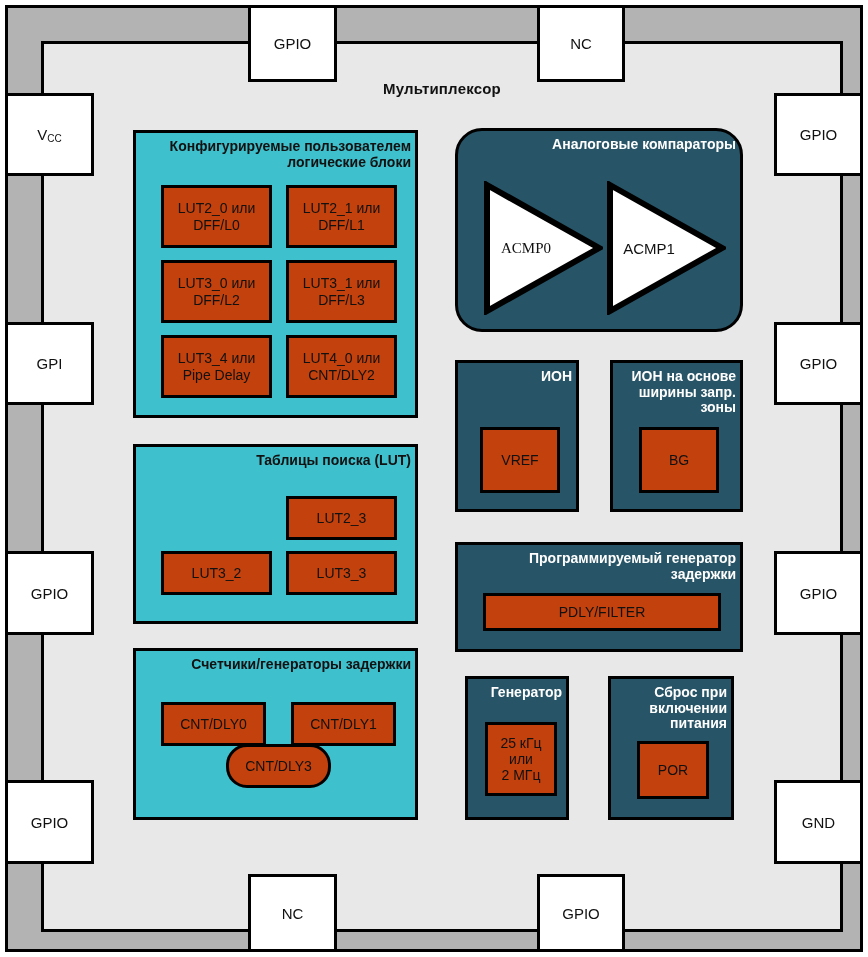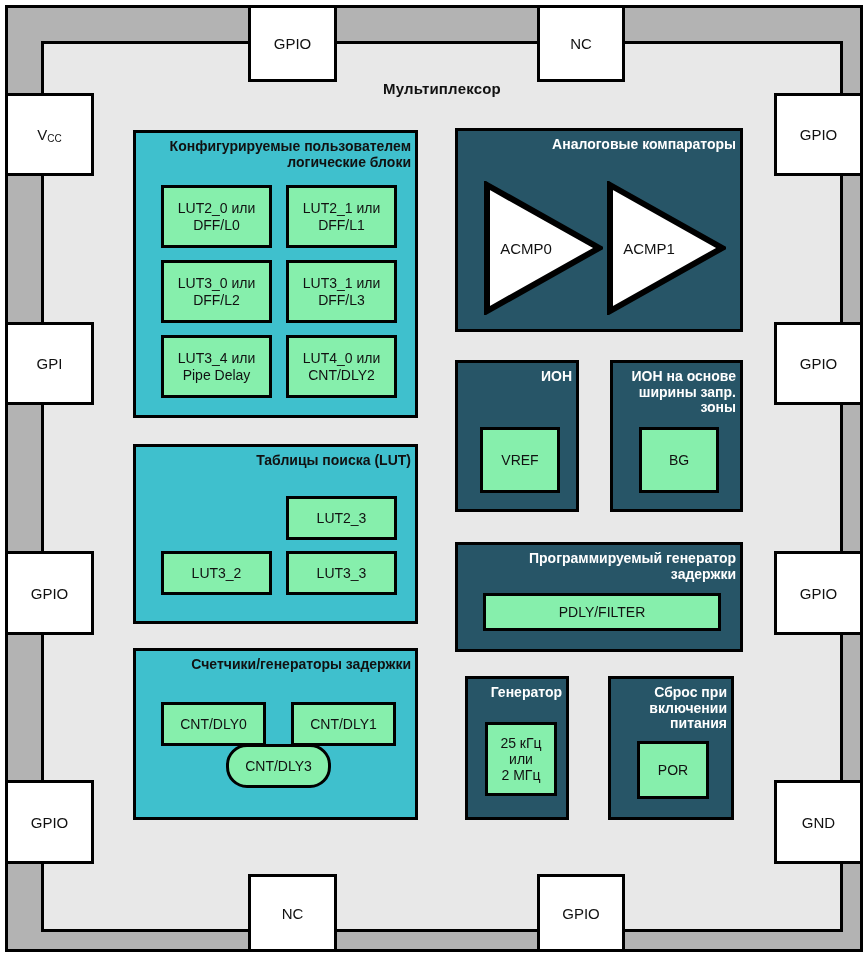--- a/index.html
+++ b/index.html
@@ -61,21 +61,21 @@
     text-align:right;
     font-size:14px;font-weight:bold;line-height:1.12;
     padding:0 4px;
   }
   .group.teal .group-title{color:#111;}
   .group.navy .group-title{color:#ffffff;}
 
   
   .cell{
     position:absolute;box-sizing:border-box;
-    background:#86efac;border:3px solid #000;
+    background:#c2410c;border:3px solid #000;
     display:flex;align-items:center;justify-content:center;
     text-align:center;line-height:1.15;
     font-size:14px;color:#111;
     white-space:pre-line;
   }
 
   
   .tri-wrap{position:absolute;}
   .tri-wrap svg{display:block;}
   .tri-label{
@@ -161,24 +161,24 @@
     <div class="cell" style="left:150px;top:104px;width:111px;height:44px;">LUT3_3</div>
   </div>
 
   <div class="group teal" style="left:133px;top:648px;width:285px;height:172px;">
     <div class="group-title">Счетчики/генераторы задержки</div>
     <div class="cell" style="left:25px;top:51px;width:105px;height:44px;">CNT/DLY0</div>
     <div class="cell" style="left:155px;top:51px;width:105px;height:44px;">CNT/DLY1</div>
     <div class="cell" style="left:90px;top:93px;width:105px;height:44px;border-radius:21px;">CNT/DLY3</div>
   </div>
 
-  <div class="group navy" style="left:455px;top:128px;width:288px;height:204px;">
+  <div class="group navy" style="left:455px;top:128px;width:288px;height:204px;border-radius:27px;">
     <div class="group-title">Аналоговые компараторы</div>
 
-    <div class="tri-wrap" style="left:25px;top:50px;width:120px;height:134px;">
+    <div class="tri-wrap" style="left:25px;top:50px;width:120px;height:134px;font-family:Liberation Serif, serif;">
       <svg width="120" height="134" viewBox="0 0 120 134">
         <polygon points="4,4 116,67 4,130" fill="#ffffff" stroke="#000000" stroke-width="6"></polygon>
       </svg>
       <div class="tri-label">ACMP0</div>
     </div>
 
     <div class="tri-wrap" style="left:148px;top:50px;width:120px;height:134px;">
       <svg width="120" height="134" viewBox="0 0 120 134">
         <polygon points="4,4 116,67 4,130" fill="#ffffff" stroke="#000000" stroke-width="6"></polygon>
       </svg>

